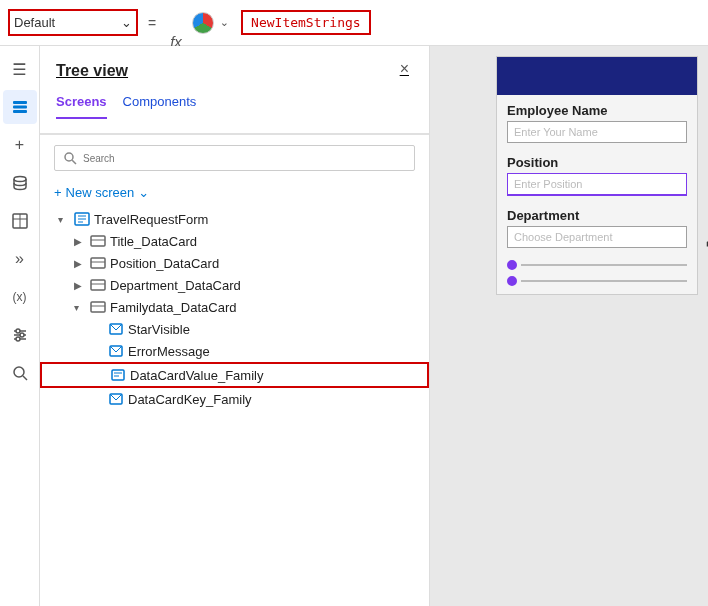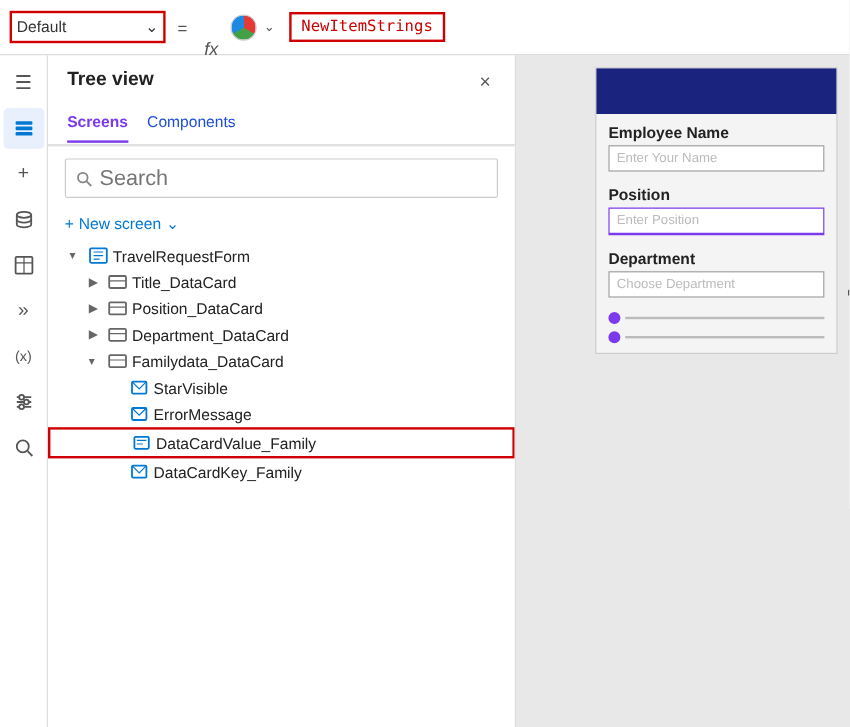--- a/index.html
+++ b/index.html
@@ -106,40 +106,41 @@
       width: 390px;
       background: #fff;
       border-right: 1px solid #ddd;
       display: flex;
       flex-direction: column;
       flex-shrink: 0;
       overflow: hidden;
     }
     .panel-header {
       display: flex;
-      align-items: flex-start;
+      align-items: flex-end;
       justify-content: space-between;
       padding: 12px 16px 0 16px;
+      text-decoration: underline;
     }
     .panel-title {
       font-size: 16px;
       font-weight: 600;
       color: #222;
     }
     .close-btn {
       background: none;
       border: none;
       font-size: 16px;
       cursor: pointer;
       color: #555;
       padding: 2px 4px;
     }
     .panel-tabs {
       display: flex;
-      padding: 8px 16px 3px;
+      padding: 8px 16px 16px;
       gap: 16px;
       border-bottom: 2px solid #e0e0e0;
     }
     .tab {
       padding: 6px 0 8px;
       cursor: pointer;
       font-size: 13px;
       color: #1d4ed8;
       border-bottom: 2px solid transparent;
       margin-bottom: -2px;
@@ -155,21 +156,21 @@
       align-items: center;
       border: 1px solid #ccc;
       border-radius: 2px;
       padding: 5px 8px;
       gap: 6px;
       background: #fff;
     }
     .search-bar input {
       border: none;
       outline: none;
-      font-size: 18px;
+      font-size: 10px;
       color: #4c1d95;
       flex: 1;
       background: transparent;
     }
     .new-screen-row {
       display: flex;
       align-items: center;
       padding: 4px 14px 8px;
       gap: 4px;
       color: #0078d4;

